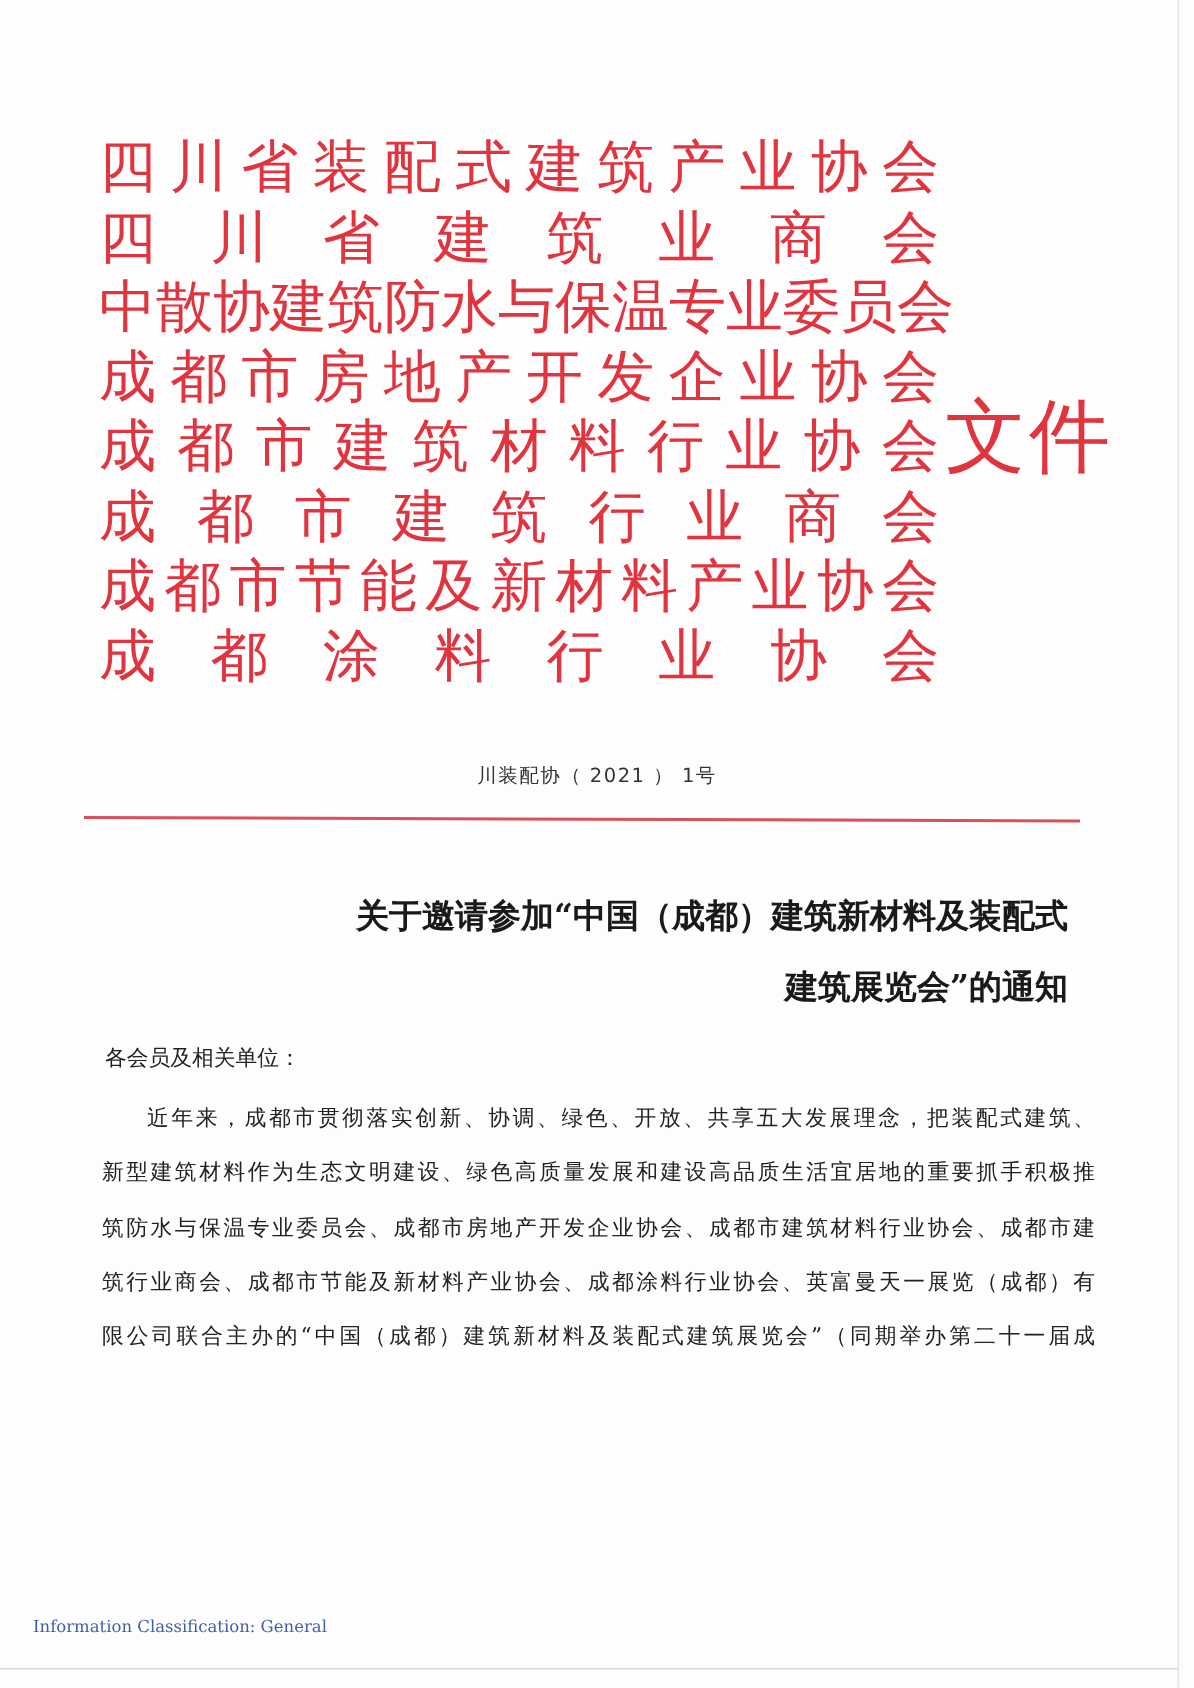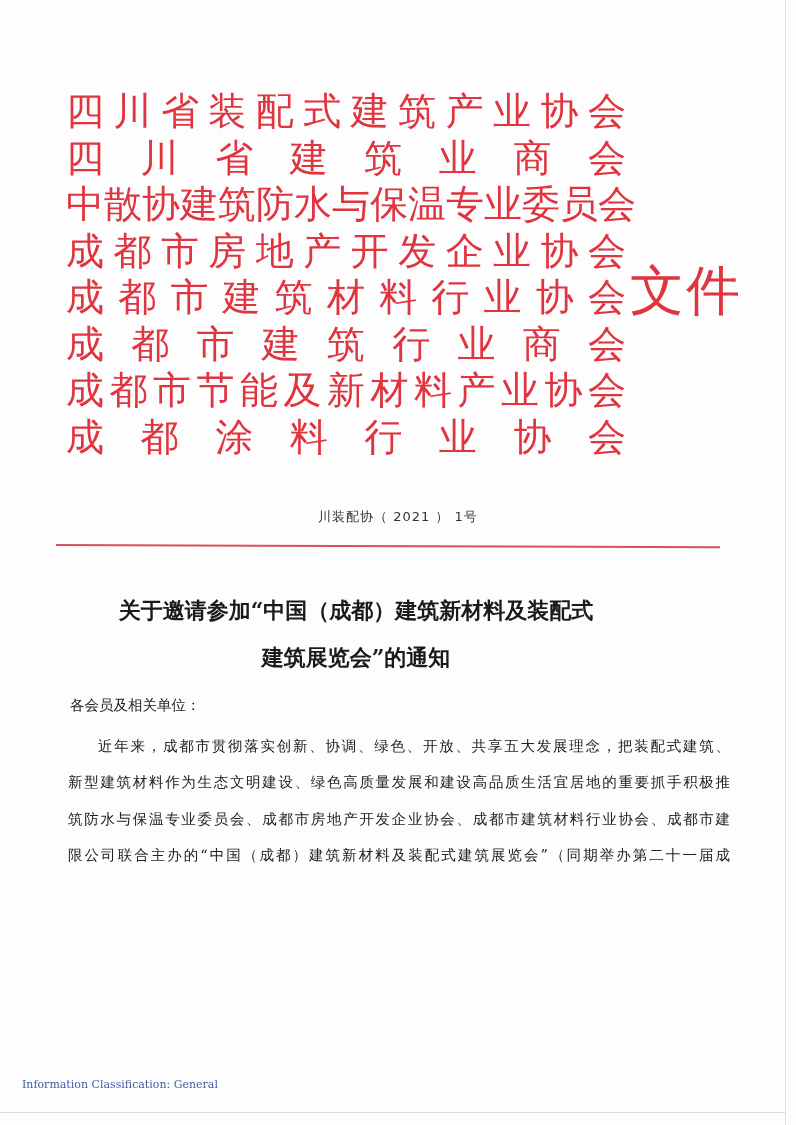--- a/index.html
+++ b/index.html
@@ -47,21 +47,21 @@
       letter-spacing: 1px;
     }
     .red-rule {
       position: absolute; left: 56px; top: 544px; width: 664px; height: 2px;
       background: #d9505a;
       transform: rotate(0.2deg);
       transform-origin: left center;
     }
     .title {
       position: absolute; left: 0; width: 712px;
-      text-align: center;
+      text-align: right;
       font-family: "DejaVu Serif", serif;
       font-size: 22px; color: #1a1a1a;
       font-weight: bold;
     }
     .title.l1 { top: 596px; }
     .title.l2 { top: 643px; }
     .salutation {
       position: absolute; left: 70px; top: 696px;
       font-family: "DejaVu Serif", serif;
       font-size: 14.5px; color: #222;
@@ -205,16 +205,17 @@
 
 <div class="title l1">关于邀请参加“中国（成都）建筑新材料及装配式</div>
 <div class="title l2">建筑展览会”的通知</div>
 
 <div class="salutation">各会员及相关单位：</div>
 
 <div class="body-text">
   <div class="body-line first">近年来，成都市贯彻落实创新、协调、绿色、开放、共享五大发展理念，把装配式建筑、</div>
   <div class="body-line">新型建筑材料作为生态文明建设、绿色高质量发展和建设高品质生活宜居地的重要抓手积极推</div>
   <div class="body-line">筑防水与保温专业委员会、成都市房地产开发企业协会、成都市建筑材料行业协会、成都市建</div>
+  <div class="body-line">筑行业商会、成都市节能及新材料产业协会、成都涂料行业协会、英富曼天一展览（成都）有</div>
   <div class="body-line">限公司联合主办的“中国（成都）建筑新材料及装配式建筑展览会”（同期举办第二十一届成</div>
 </div>
 
 <div class="footer-class">Information Classification: General</div>
 
 </body></html>

